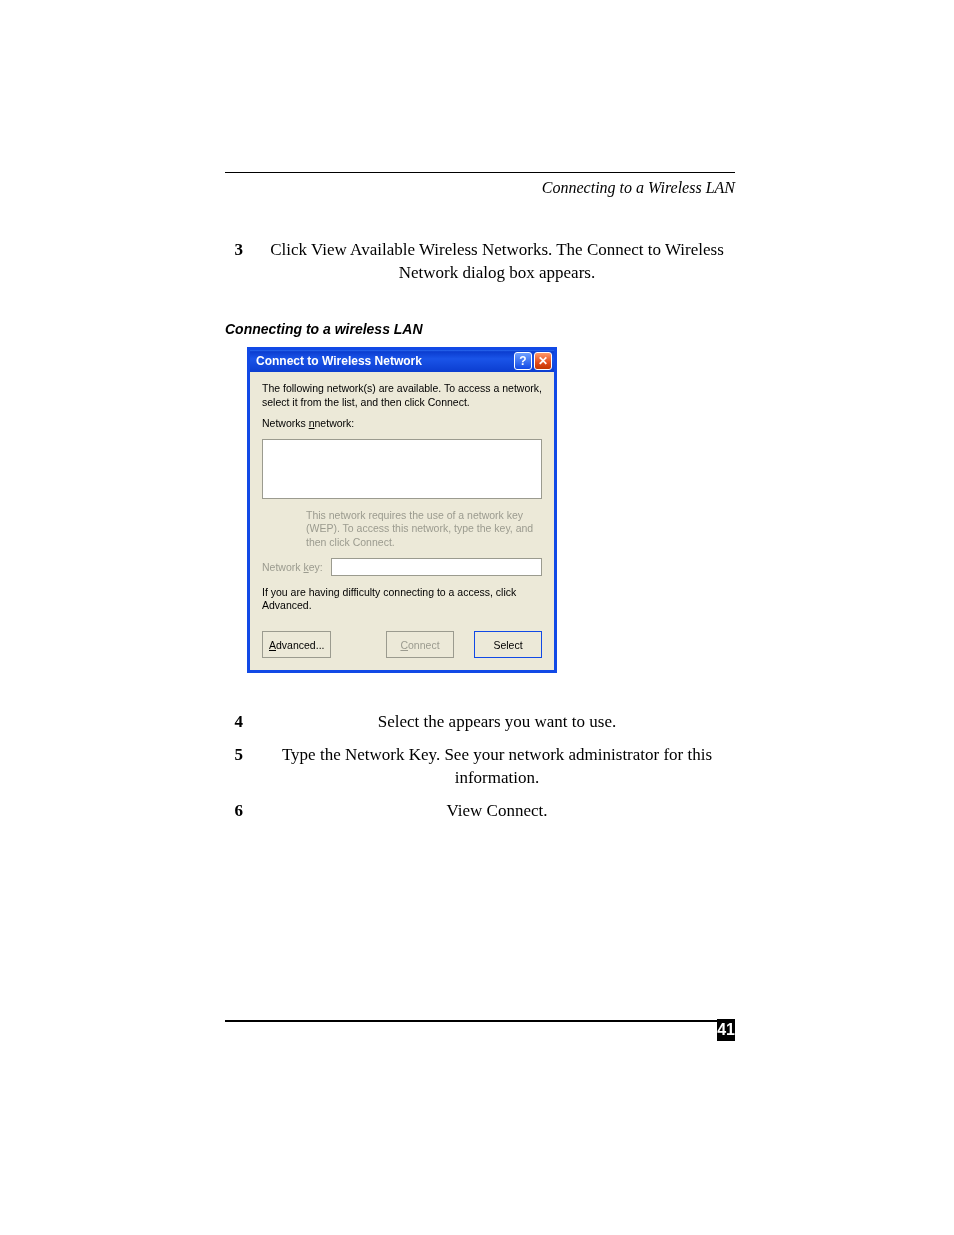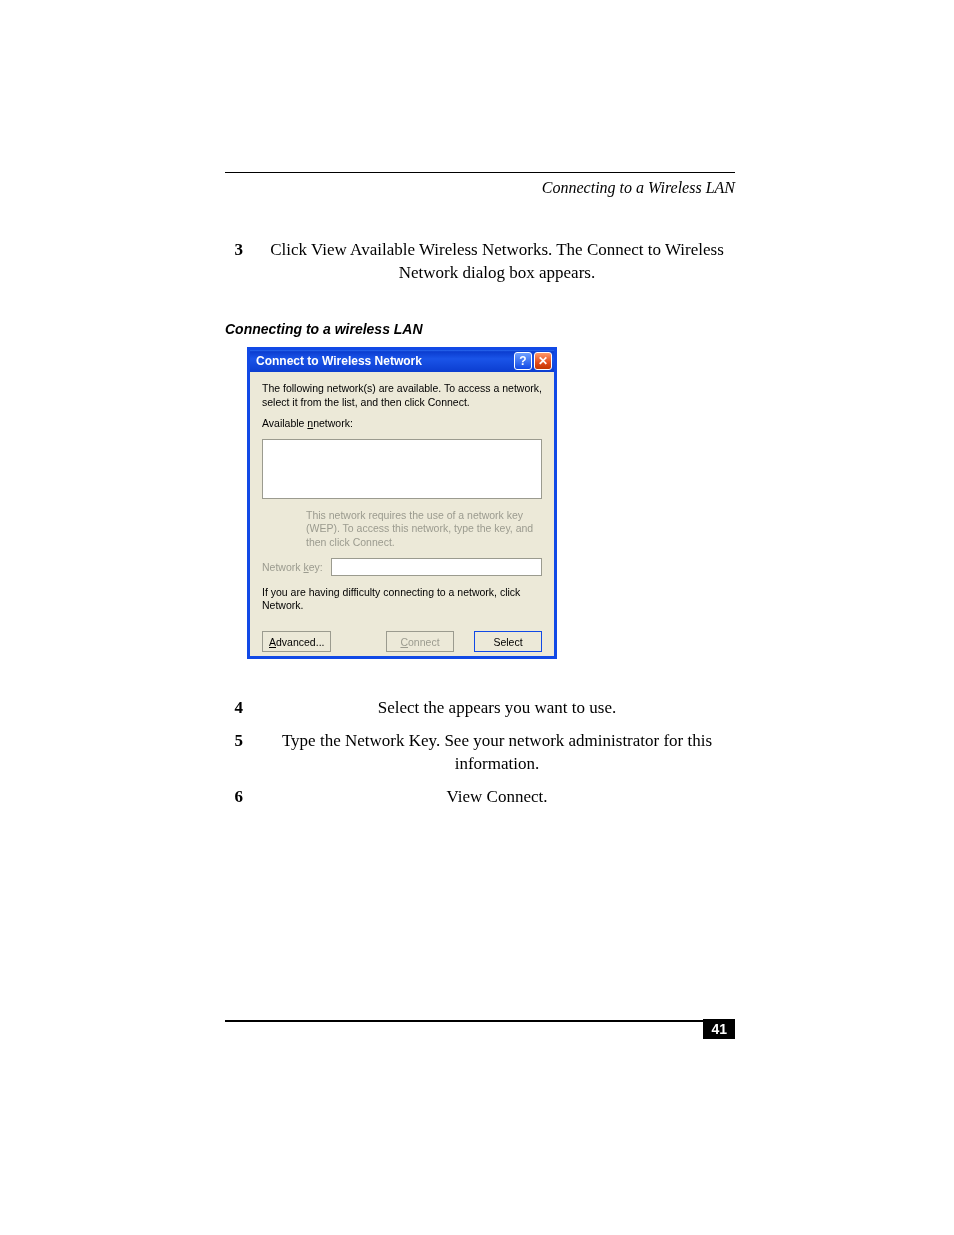--- a/index.html
+++ b/index.html
@@ -95,21 +95,21 @@
     font-size: 12px;
     font-family: Arial, sans-serif;
   }
   .tb-close {
     background: linear-gradient(to bottom, #ff9a6a, #e24a1a 60%, #c23500);
     color: #fff;
     font-size: 12px;
     font-family: Arial, sans-serif;
   }
   .dlg-body {
-    padding: 10px 12px 4px 12px;
+    padding: 10px 12px 12px 12px;
     border-radius: 13px;
   }
   .lbl {
     color: #000;
     margin-bottom: 8px;
     line-height: 1.3;
   }
   .lbl-dis {
     color: #9b9b8f;
     margin-bottom: 8px;
@@ -145,21 +145,21 @@
     display: flex;
     justify-content: space-between;
     margin-top: 18px;
   }
   .btn-row-right {
     display: flex;
     gap: 20px;
   }
   .winbtn {
     min-width: 68px;
-    height: 21px;
+    height: 27px;
     border: 1px solid #9b9b8f;
     background: #ece9d8;
     font: inherit;
     font-size: 10.5px;
     display: flex;
     align-items: center;
     justify-content: center;
     box-sizing: border-box;
     padding: 0 6px;
   }
@@ -177,22 +177,22 @@
     border-top: 2px solid #000;
   }
   .pagenum {
     position: absolute;
     right: 0;
     top: -1px;
     background: #000;
     color: #fff;
     font-family: Arial, Helvetica, sans-serif;
     font-weight: bold;
-    font-size: 14px;
-    padding: 2px 8px;
+    font-size: 16px;
+    padding: 2px 0;
   }
 </style>
 </head>
 <body>
 
 <div class="page">
   <div class="thin-rule"></div>
   <div class="running-head">Connecting to a Wireless LAN</div>
 
   <div class="ol-item">
@@ -208,31 +208,31 @@
       <div class="tb-btn tb-help">
         <span>?</span>
       </div>
       <div class="tb-btn tb-close">
         <span>✕</span>
       </div>
     </div>
     <div class="dlg-body">
       <div class="lbl">The following network(s) are available. To access a network, select it from the list, and then click Connect.</div>
       <div class="lbl">
-        <span>Available </span><span class="u">n</span><span>network:</span>
+        <span>Networks </span><span class="u">n</span><span>network:</span>
       </div>
       <div class="listbox"></div>
       <div class="lbl-dis">This network requires the use of a network key (WEP). To access this network, type the key, and then click Connect.</div>
       <div class="key-row">
         <div class="key-lbl">
           <span>Network </span><span class="u">k</span><span>ey:</span>
         </div>
         <input class="key-input" type="text" value="" style="">
       </div>
-      <div class="lbl">If you are having difficulty connecting to a network, click Network.</div>
+      <div class="lbl">If you are having difficulty connecting to a access, click Advanced.</div>
       <div class="btn-row">
         <div class="winbtn">
           <span><span class="u">A</span><span>dvanced...</span></span>
         </div>
         <div class="btn-row-right">
           <div class="winbtn disabled">
             <span><span class="u">C</span><span>onnect</span></span>
           </div>
           <div class="winbtn default">
             <span>Select</span>

